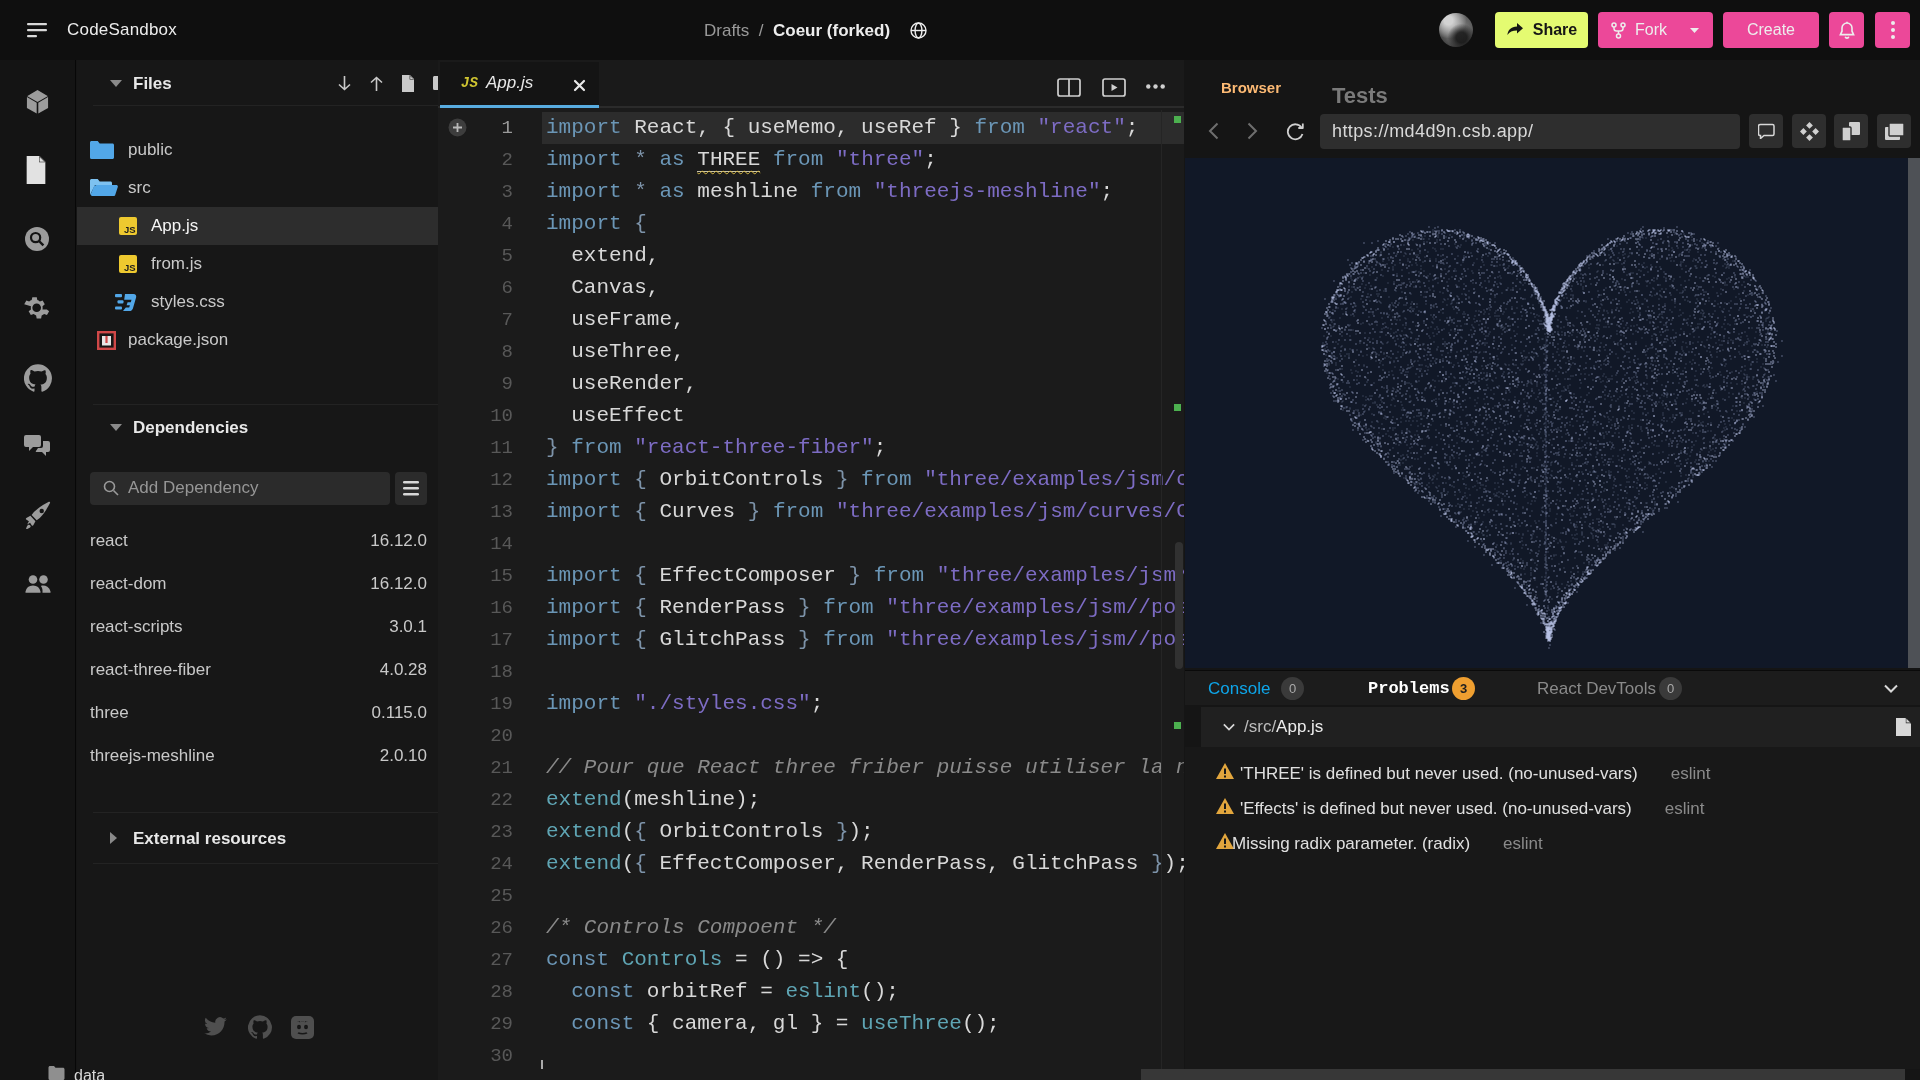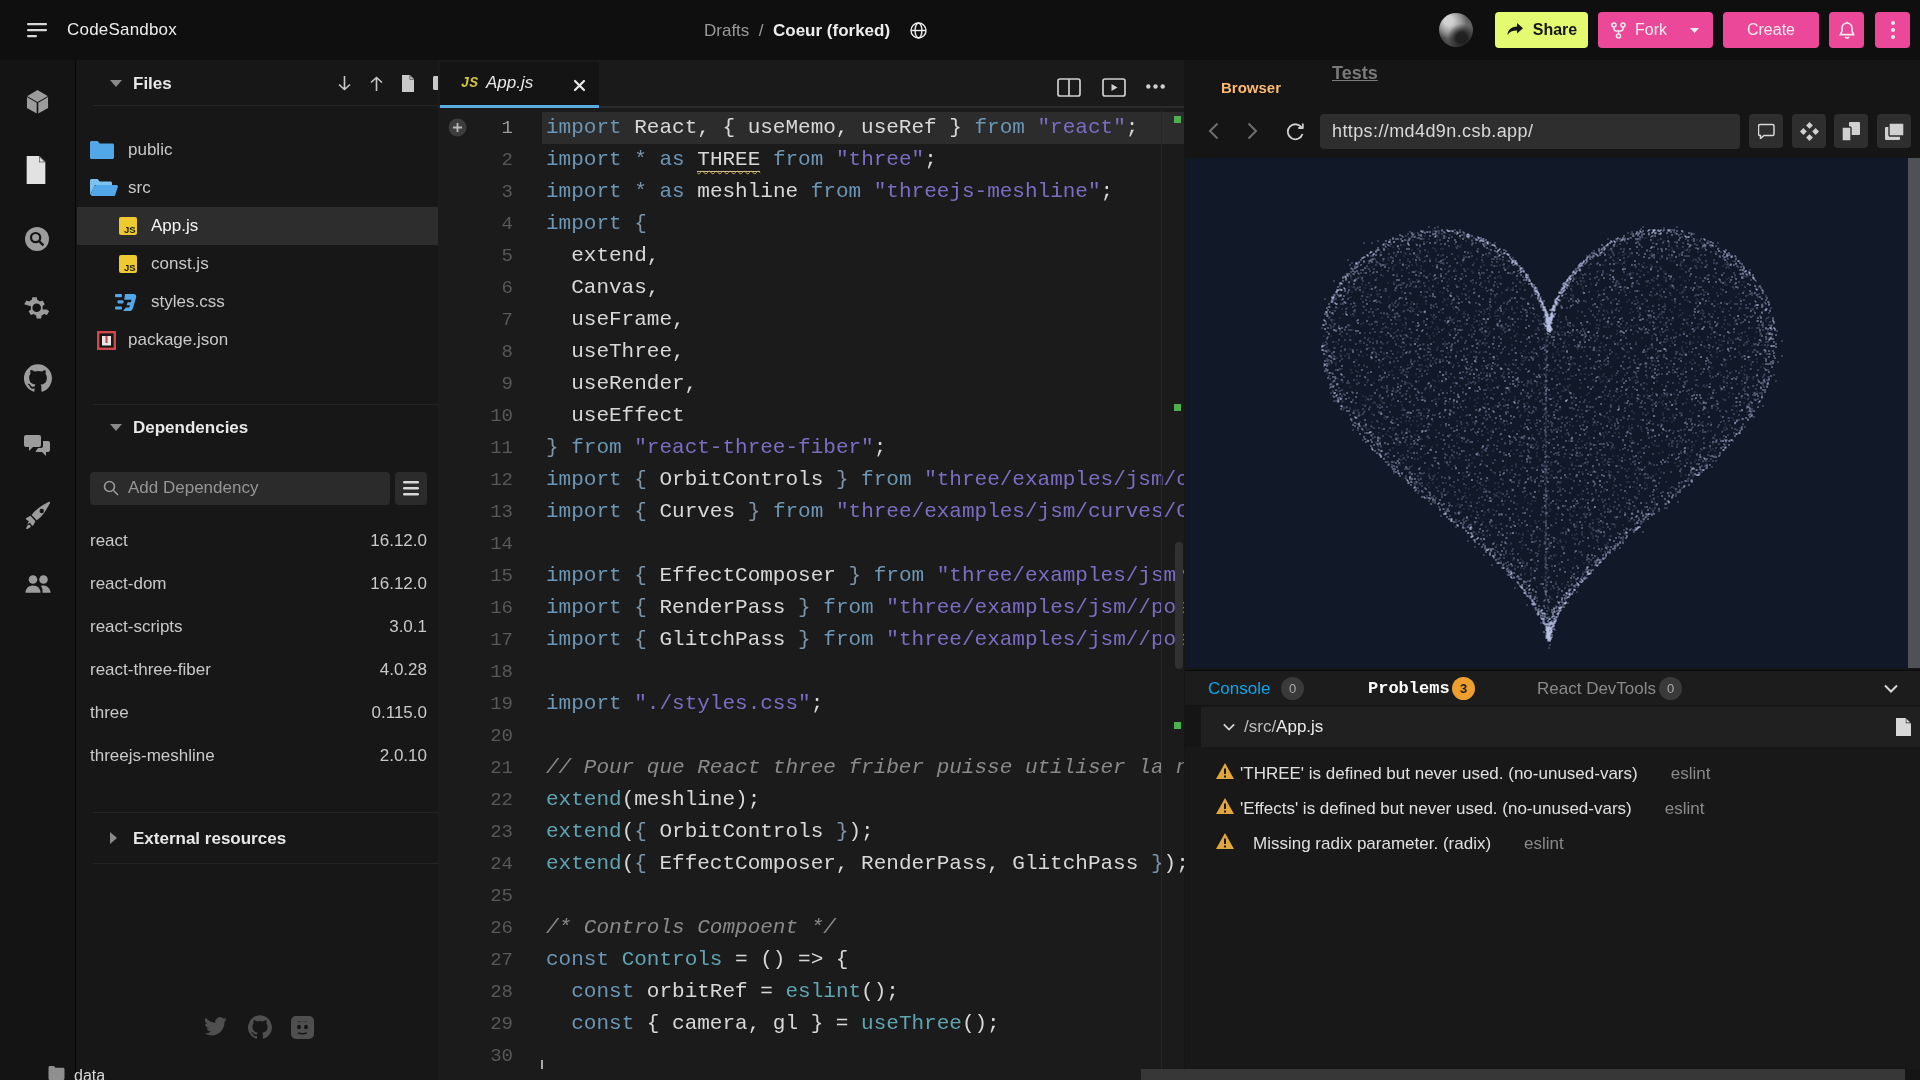--- a/index.html
+++ b/index.html
@@ -51,21 +51,21 @@
 .code { position:absolute; left:108px; top:2px; font-family:"Liberation Mono", monospace; font-size:21px; line-height:32px; color:#d8d8d8; white-space:pre; }
 .kw { color:#6b96b6; } .pun { color:#7d93a9; } .str { color:#7d6cc4; } .fn { color:#5fa5b4; }
 .com { color:#8a8a8a; font-style:italic; }
 .three { border-bottom:1px solid #c9c4a8; text-decoration:underline wavy #d3b43f 1px; text-underline-offset:5px; }
 .gmark { position:absolute; left:736px; width:7px; height:7px; background:#4cb04f; }
 
 
 .right { position:absolute; left:1185px; top:60px; width:735px; height:1020px; background:#151515; }
 .rtabs { position:absolute; left:0; top:0; width:735px; height:46px; }
 .rtabs .b { position:absolute; left:36px; top:19px; color:#fdba74; font-size:15px; font-weight:600; }
-.rtabs .t { position:absolute; left:147px; top:3px; color:#7a7a7a; font-size:18px; font-weight:600;text-decoration:underline; }
+.rtabs .t { position:absolute; left:147px; top:23px; color:#7a7a7a; font-size:22px; font-weight:600; }
 .urlbox { position:absolute; left:135px; top:54px; width:420px; height:35px; background:#2e2e2e; border-radius:4px; color:#d9d9d9; font-size:18px; letter-spacing:.4px; line-height:35px; padding-left:12px; }
 .navbtn { position:absolute; top:54px; width:34px; height:34px; background:#2e2e2e; border-radius:4px; display:flex; align-items:center; justify-content:center; }
 .preview { position:absolute; left:0; top:98px; width:735px; height:510px; background:#111827; }
 .pscroll { position:absolute; left:723px; top:98px; width:12px; height:510px; background:#4e5156; }
 .consbar { position:absolute; left:0; top:610px; width:735px; height:35px; background:#1c1c1c; border-top:1px solid #0a0a0a; font-size:17px; }
 .badge { display:inline-block; min-width:23px; height:23px; border-radius:12px; background:#3a3a3a; color:#aaa; font-size:13px; line-height:23px; text-align:center; }
 .srcrow { position:absolute; left:16px; top:647px; width:735px; height:40px; background:#202020; color:#ededed; font-size:17px; }
 .problems { position:absolute; left:0; top:687px; width:735px; height:322px; background:#181818; }
 .warnrow { position:absolute; left:0; width:735px; height:35px; color:#e0e0e0; font-size:17px; }
 .warnrow .es { color:#8a8a8a; }
@@ -200,21 +200,21 @@
           <rect width="18" height="18" rx="2" fill="#eec92f"></rect>
           <text x="16.5" y="15.5" text-anchor="end" font-family="Liberation Sans" font-size="9.5" font-weight="bold" fill="#1d1d1d">JS</text>
         </svg>
         <span class="nm" style="left:74px;color:#f5f5f5">App.js</span>
       </div>
   <div class="row" style="top:185px">
         <svg class="abs" style="left:42px;top:10px" width="18" height="18" viewBox="0 0 18 18">
           <rect width="18" height="18" rx="2" fill="#eec92f"></rect>
           <text x="16.5" y="15.5" text-anchor="end" font-family="Liberation Sans" font-size="9.5" font-weight="bold" fill="#1d1d1d">JS</text>
         </svg>
-        <span class="nm" style="left:74px">const.js</span>
+        <span class="nm" style="left:74px">from.js</span>
       </div>
   <div class="row" style="top:223px">
         <svg class="abs" style="left:38px;top:9px" width="22" height="20" viewBox="0 0 22 20">
           <g fill="#52a7e8">
             <rect x="0" y="2" width="7" height="3.2" rx="1"></rect>
             <rect x="2.5" y="8.2" width="6" height="3.2" rx="1"></rect>
             <rect x="0" y="14.4" width="7" height="3.2" rx="1"></rect>
             <path d="M10 2h8.5c2 0 3.2 1.6 2.6 3.6l-3.2 10.8c-.5 1.6-2 2.6-3.6 2.6H8l2.8-3.4h3.4l.7-2.4h-3.3l1-3h3.2l.7-2.4h-7.3z"></path>
           </g>
         </svg>
@@ -493,20 +493,20 @@
             <rect x="8" y="12.5" width="2" height="2" fill="#181818"></rect>
           </svg>
       <span class="abs" style="left:55px;top:6px">'Effects' is defined but never used. (no-unused-vars)<span class="es" style="margin-left:33px">eslint</span></span>
     </div>
     <div class="warnrow" style="top:81px">
       <svg class="abs" style="left:31px;top:5px" width="18" height="16" viewBox="0 0 18 16">
             <path d="M9 0l9 16H0z" fill="#e2a63d"></path>
             <rect x="8" y="5.5" width="2" height="5.5" fill="#181818"></rect>
             <rect x="8" y="12.5" width="2" height="2" fill="#181818"></rect>
           </svg>
-      <span class="abs" style="left:68px;top:6px">Missing radix parameter. (radix)<span class="es" style="margin-left:33px">eslint</span></span>
+      <span class="abs" style="left:47px;top:6px">Missing radix parameter. (radix)<span class="es" style="margin-left:33px">eslint</span></span>
     </div>
   </div>
 </div>
 
 <div class="hscroll"></div>
 
 </div>
 
 </body></html>

